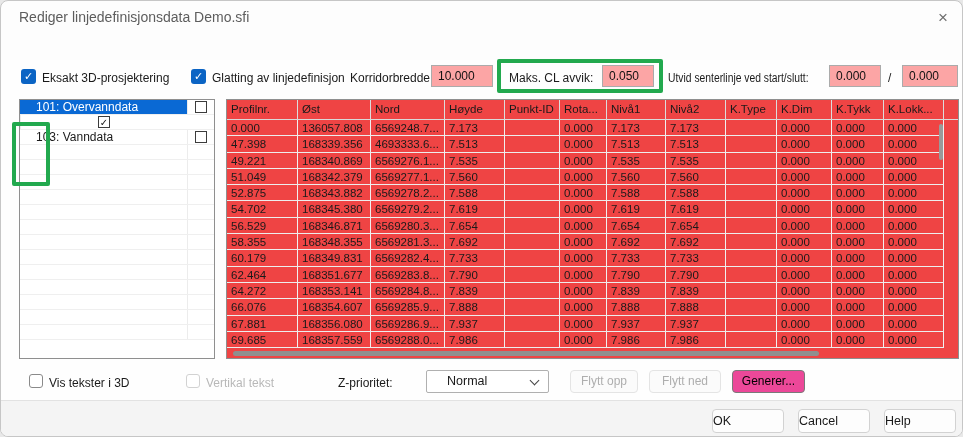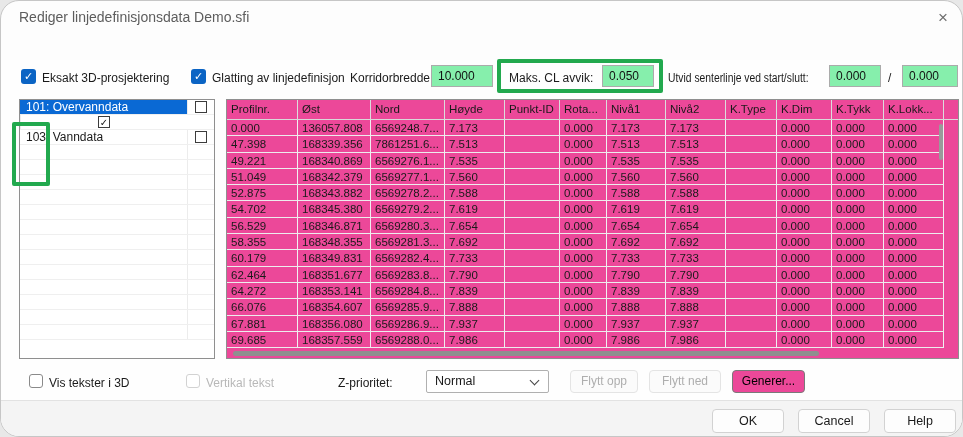--- a/index.html
+++ b/index.html
@@ -1,76 +1,76 @@
 <!DOCTYPE html>
 <html><head>
 <meta charset="utf-8">
 <style>
   html,body{margin:0;padding:0;background:#e8e8e8;}
   *{box-sizing:border-box;}
   .dialog{position:relative;width:963px;height:437px;background:#fdfdfd;
-    border:1px solid #c6c6c6;border-radius:19px;overflow:hidden;
+    border:1px solid #c6c6c6;border-radius:8px;overflow:hidden;
     font-family:"Liberation Sans","DejaVu Sans",sans-serif;color:#1a1a1a;}
   
   .titlebar{position:absolute;left:0;top:0;right:0;height:32px;}
   .title{position:absolute;left:18px;top:8px;font-size:14px;color:#5d5d5d;}
   .closebtn{position:absolute;right:6px;top:5px;width:26px;height:24px;
     display:flex;align-items:center;justify-content:center;font-size:17px;color:#6f6f6f;cursor:pointer;}
   
   .tabstrip{position:absolute;left:0;top:36px;right:0;height:23px;display:flex;align-items:flex-end;
     padding-left:9px;border-bottom:1px solid #d8d8d8;}
   .tab{font-size:12px;padding:0 10px;border:1px solid #d8d8d8;background:#fafafa;
     line-height:19px;height:20px;margin-right:2px;white-space:nowrap;cursor:pointer;}
   .tab.active{background:#fff;height:23px;line-height:22px;margin-bottom:-1px;border-bottom:1px solid #fff;z-index:2;}
   .page{position:absolute;left:0;top:59px;right:0;height:340px;background:#fefefe;}
   
   .lbl{position:absolute;font-size:12px;white-space:nowrap;}
   .tight{transform:scaleX(.86);transform-origin:0 50%;}
   .cbblue{position:absolute;width:15px;height:15px;border-radius:3px;background:#0b64c4;
     color:#fff;font-size:11px;line-height:15px;text-align:center;cursor:pointer;}
   .cbplain{position:absolute;width:14px;height:14px;border-radius:3px;border:1px solid #8a8a8a;background:#fff;cursor:pointer;}
   .cbplain.disabled{border-color:#d2d2d2;}
-  .txtin{position:absolute;height:22px;border:1px solid #ababab;background:#86efac;
+  .txtin{position:absolute;height:22px;border:1px solid #ababab;background:#fca5a5;
     font-family:inherit;font-size:12px;padding:0 6px;color:#111;}
   .annot{position:absolute;border:4px solid #22a94e;border-radius:2px;z-index:6;pointer-events:none;}
   
   .listbox{position:absolute;left:18px;top:98px;width:196px;height:260px;border:1px solid #8f8f8f;background:#fff;overflow:hidden;}
   .lheader{display:grid;grid-template-columns:167px 27px;height:22px;border-bottom:1px solid #e0e0e0;font-size:12px;}
   .lheader .h1{padding:4px 0 0 8px;}
   .lheader .h2{padding-top:4px;text-align:center;border-left:1px solid #e0e0e0;}
   .lrow{display:grid;grid-template-columns:167px 27px;height:15px;border-bottom:1px solid #efefef;}
-  .lcell-label{font-size:12px;line-height:14px;padding-left:6px;white-space:nowrap;overflow:hidden;cursor:pointer;}
+  .lcell-label{font-size:12px;line-height:14px;padding-left:16px;white-space:nowrap;overflow:hidden;cursor:pointer;}
   .lcell-label.sel{background:#0a69d4;color:#fff;}
   .lcell-cl{border-left:1px solid #ececec;display:flex;align-items:center;justify-content:center;}
   .cb13{width:12px;height:12px;border:1px solid #3c3c3c;background:#fff;font-size:10px;line-height:11px;
     text-align:center;color:#111;cursor:pointer;}
   
-  .tablebox{position:absolute;left:225px;top:98px;width:733px;height:260px;border:1px solid #8f8f8f;background:#ec4899;overflow:hidden;}
+  .tablebox{position:absolute;left:225px;top:98px;width:733px;height:260px;border:1px solid #8f8f8f;background:#ef4444;overflow:hidden;}
   .thead{display:grid;grid-template-columns:71px 73px 74px 60px 55px 47px 59px 60px 51px 55px 52px 60px;
     height:20px;border-bottom:1px solid #d9d9d9;}
   .hcell{font-size:11.5px;line-height:19px;padding:0 4px;border-right:1px solid #dcdcdc;
     white-space:nowrap;overflow:hidden;cursor:pointer;}
   .tbody{height:228px;overflow:hidden;}
   .trow{display:grid;grid-template-columns:71px 73px 74px 60px 55px 47px 59px 60px 51px 55px 52px 60px;height:16.3px;}
   .tcell{font-size:11.5px;line-height:16px;padding:0 4px;border-right:1px solid #f0f0f0;border-bottom:1px solid #ededed;
     white-space:nowrap;overflow:hidden;}
   .vthumb{position:absolute;left:712px;top:24px;width:4px;height:36px;background:#9a9a9a;border-radius:2px;cursor:pointer;}
   .hthumb{position:absolute;left:6px;top:251px;width:586px;height:5px;background:#8f8f8f;border-radius:2.5px;cursor:pointer;}
   
   .drop{position:absolute;left:425px;top:369px;width:123px;height:23px;border:1px solid #b0b0b0;border-radius:2px;
-    background:#fff;font-size:12.5px;line-height:21px;padding-left:8px;cursor:pointer;}
+    background:#fff;font-size:12.5px;line-height:21px;padding-left:20px;cursor:pointer;}
   .drop .chev{position:absolute;right:10px;top:6px;width:7px;height:7px;border-right:1.4px solid #444;
     border-bottom:1.4px solid #444;transform:rotate(45deg);}
   .btn{position:absolute;height:23px;border-radius:4px;font-size:12px;text-align:center;line-height:21px;cursor:pointer;}
   .btn.disabled{border:1px solid #e4e4e4;background:#fbfbfb;color:#aeaeae;}
   .btn.normal{border:1px solid #7a7a7a;background:#ec4899;color:#000;}
   
   .footer{position:absolute;left:0;top:399px;right:0;height:38px;background:#f4f4f4;border-top:1px solid #e2e2e2;}
   .fbtn{position:absolute;top:8px;width:72px;height:24px;border:1px solid #d2d2d2;border-radius:4px;background:#fdfdfd;
-    font-size:12.5px;text-align:center;line-height:22px;cursor:pointer;}
+    font-size:12.5px;line-height:22px;cursor:pointer;}
 </style>
 </head>
 <body>
 
 <div class="dialog">
 
   <div class="titlebar">
     <span class="title">Rediger linjedefinisjonsdata Demo.sfi</span>
     <span class="closebtn">×</span>
   </div>
@@ -197,21 +197,21 @@
           <div class="tcell">7.173</div>
           <div class="tcell">7.173</div>
           <div class="tcell"></div>
           <div class="tcell">0.000</div>
           <div class="tcell">0.000</div>
           <div class="tcell">0.000</div>
         </div>
         <div class="trow">
           <div class="tcell">47.398</div>
           <div class="tcell">168339.356</div>
-          <div class="tcell">7861251.6...</div>
+          <div class="tcell">4693333.6...</div>
           <div class="tcell">7.513</div>
           <div class="tcell"></div>
           <div class="tcell">0.000</div>
           <div class="tcell">7.513</div>
           <div class="tcell">7.513</div>
           <div class="tcell"></div>
           <div class="tcell">0.000</div>
           <div class="tcell">0.000</div>
           <div class="tcell">0.000</div>
         </div>

